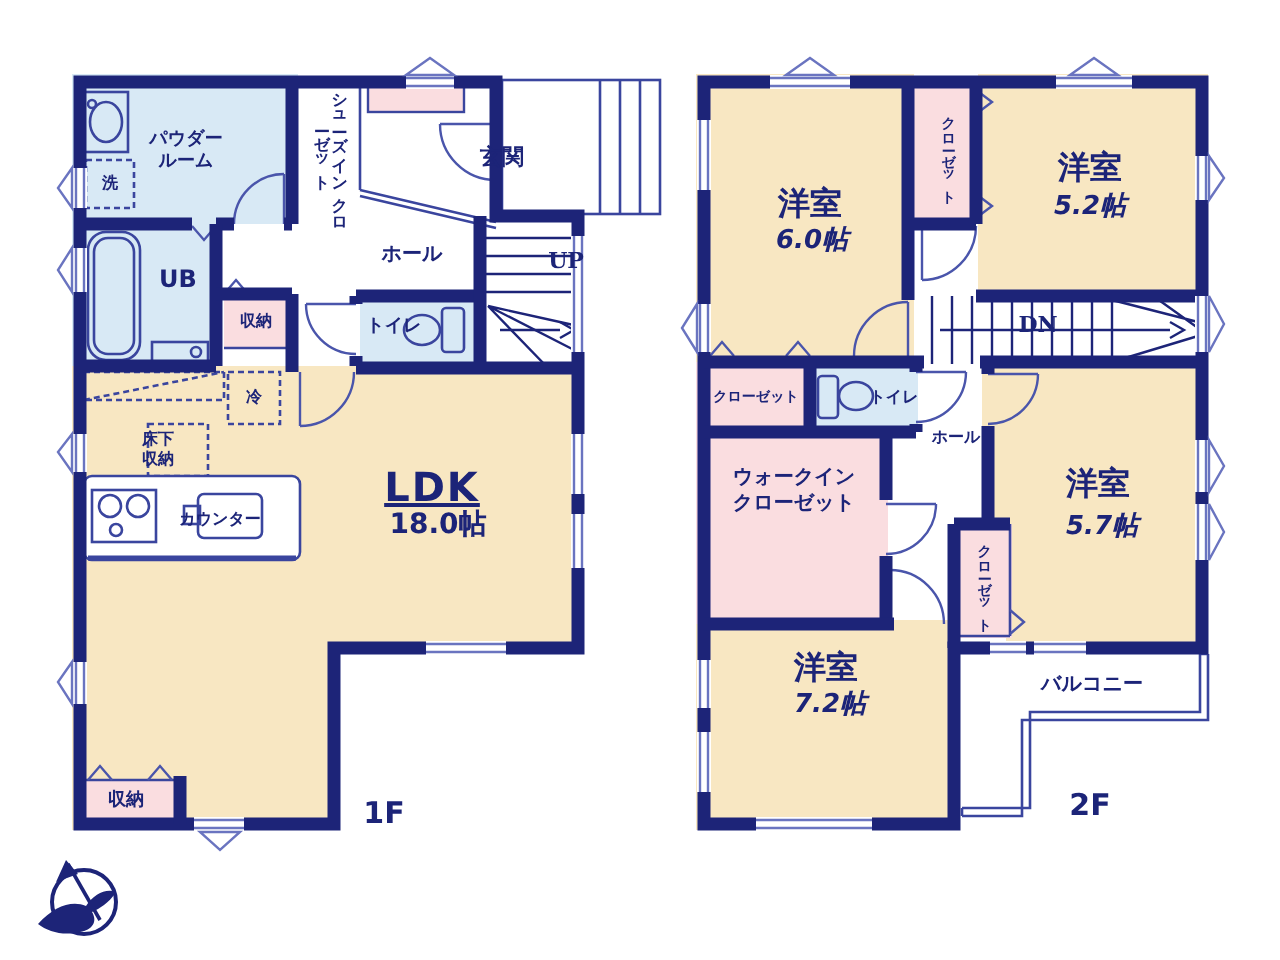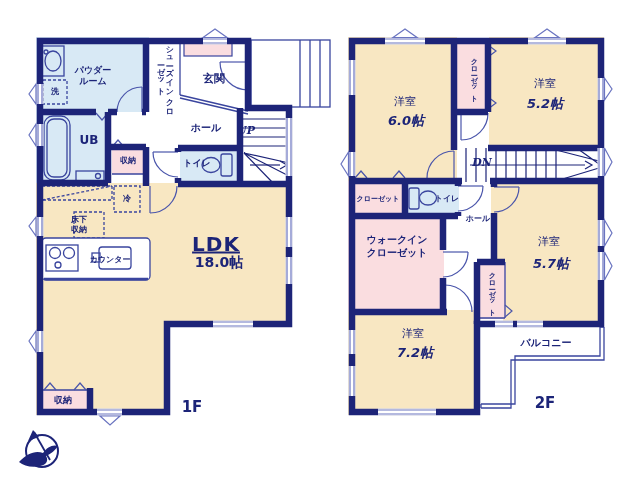--- a/index.html
+++ b/index.html
@@ -2,24 +2,24 @@
 <html><head>
 <meta charset="utf-8">
 <style>
   html,body{margin:0;padding:0;background:#fff;}
   #stage{position:relative;width:640px;height:480px;background:#fff;overflow:hidden;
          font-family:"DejaVu Sans",sans-serif;}
   #plan-svg{position:absolute;left:0;top:0;}
   .lbl{position:absolute;transform:translate(-50%,-50%);color:#1c2478;font-weight:600;
        white-space:nowrap;text-align:center;line-height:1.25;}
   .lbl.vert{writing-mode:vertical-rl;white-space:normal;line-height:1.1;letter-spacing:1px;}
-  .it{font-family:"DejaVu Serif",serif;font-style:italic;font-weight:700;text-align:right;}
+  .it{font-family:"DejaVu Serif",serif;font-weight:700;text-align:right;}
   .s7{font-size:7px;} .s8{font-size:8px;} .s9{font-size:9px;} .s10{font-size:10px;}
-  .s11{font-size:11px;} .s12{font-size:12px;} .s13{font-size:13px;font-style:italic;} .s14{font-size:14px;}
-  .s15{font-size:15px;font-weight:700;margin-left:12px;} .s16{font-size:11px;font-weight:400;}
+  .s11{font-size:11px;margin-left:37px;} .s12{font-size:12px;} .s13{font-size:13px;font-style:italic;} .s14{font-size:14px;}
+  .s15{font-size:15px;font-weight:700;margin-left:12px;} .s16{font-size:16px;font-weight:700;}
   .s20{font-size:20px;font-weight:700;letter-spacing:1px;text-decoration:underline;}
   .company{position:absolute;left:58px;top:446px;transform:none;color:#c3c6d0;
            font-size:17px;font-weight:700;letter-spacing:2px;}
 </style>
 </head>
 <body>
 
 <div id="stage">
 <svg id="plan-svg" width="640" height="480" viewBox="0 0 640 480">
 

